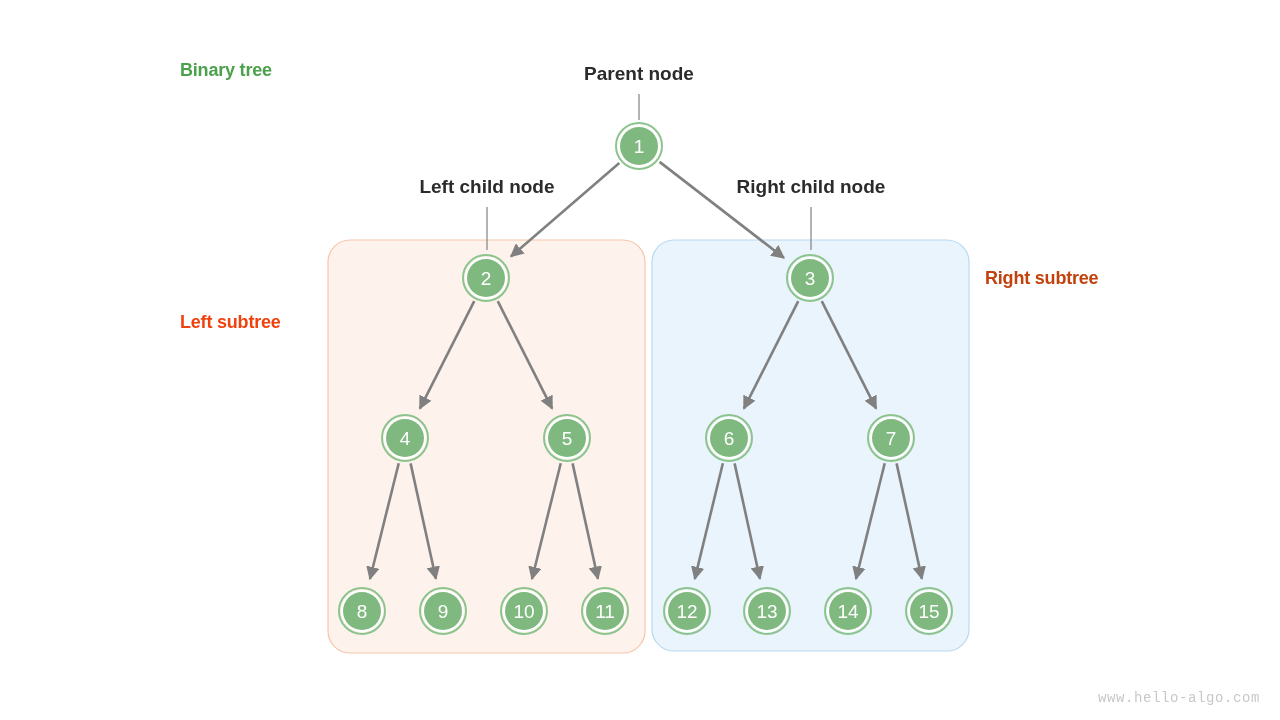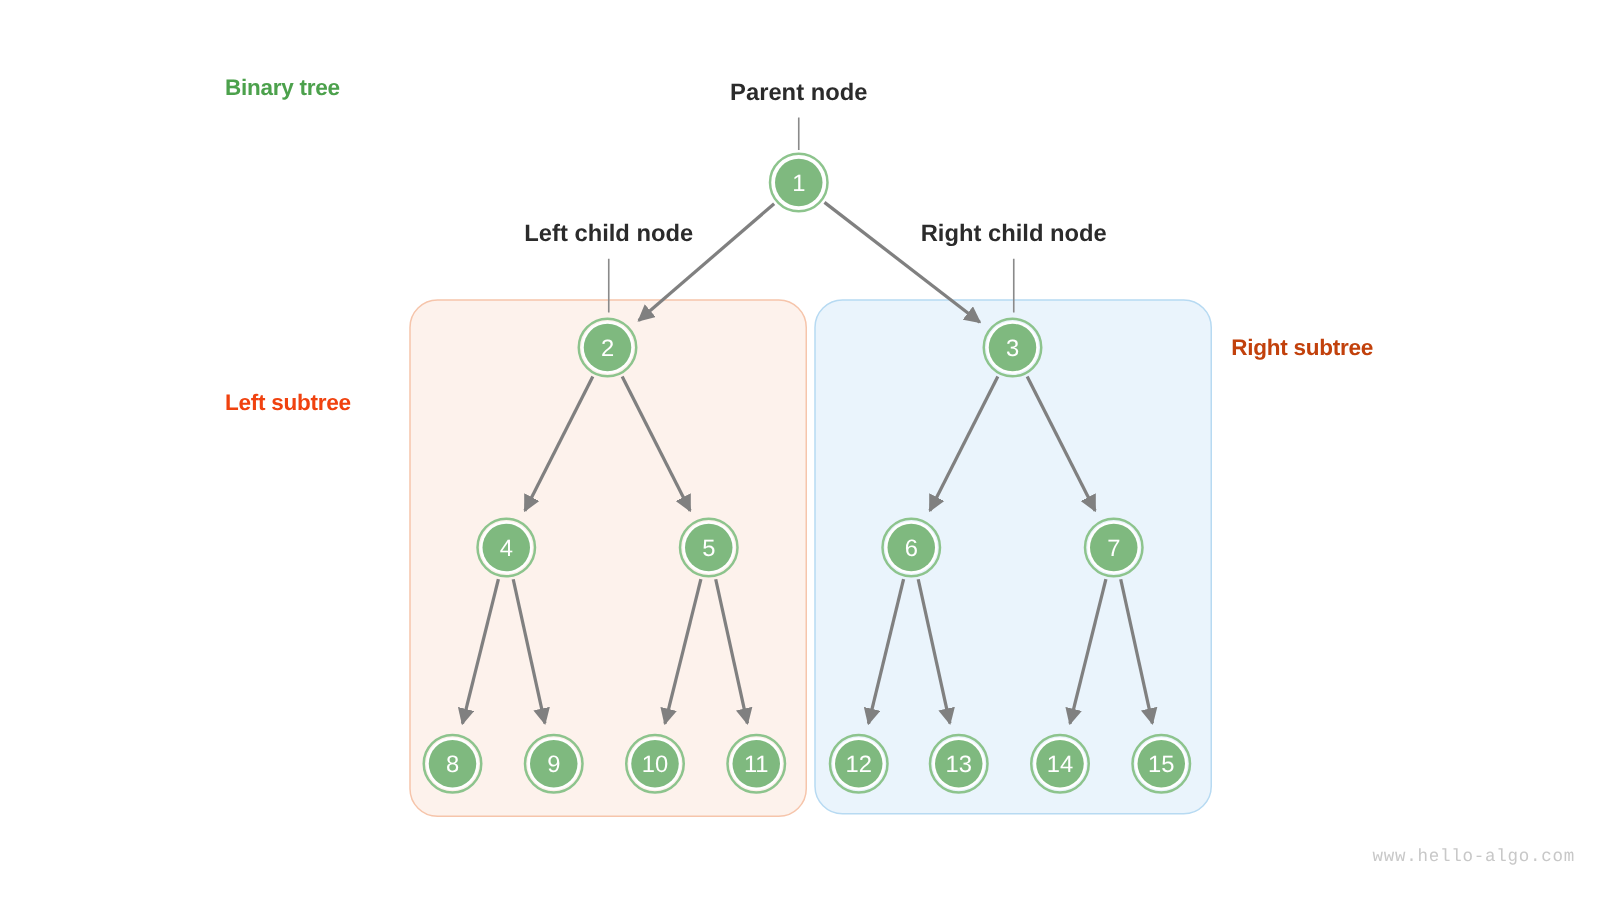--- a/index.html
+++ b/index.html
@@ -38,21 +38,21 @@
   }
   .callout-text {
     font-family: "Liberation Sans", sans-serif;
     font-size: 19px;
     font-weight: bold;
     fill: #2b2b2b;
   }
   .watermark {
     position: absolute;
     right: 20px;
-    bottom: 26px;
+    bottom: 14px;
     font-family: "Liberation Mono", monospace;
     font-size: 14px;
     color: #c8c8c8;
     letter-spacing: 0.6px;
     text-align: center;
   }
 </style>
 </head>
 <body>
 

